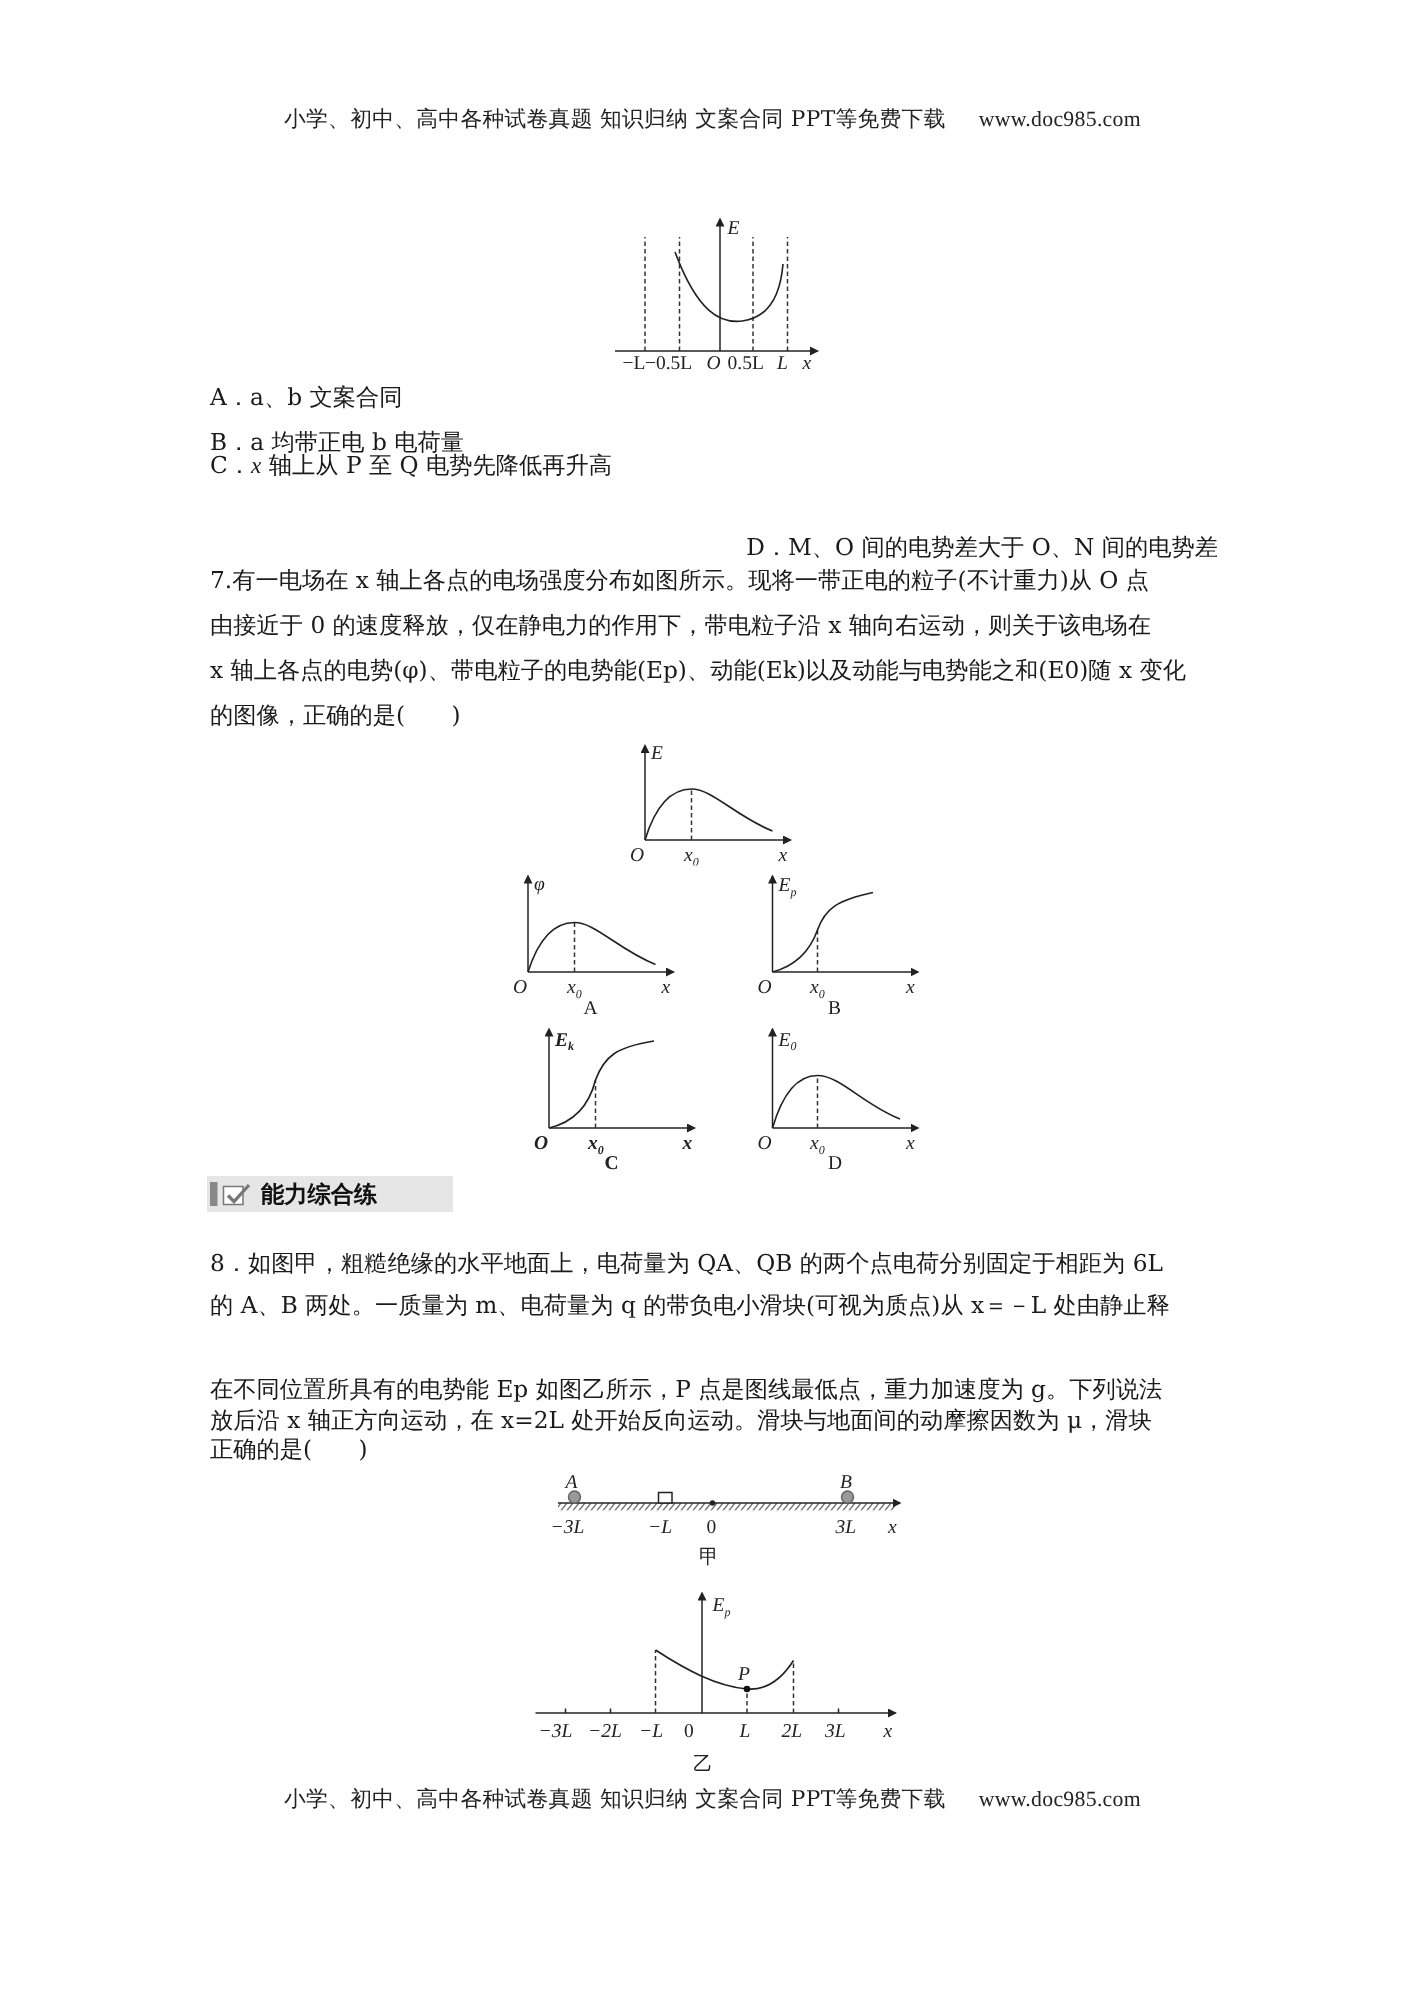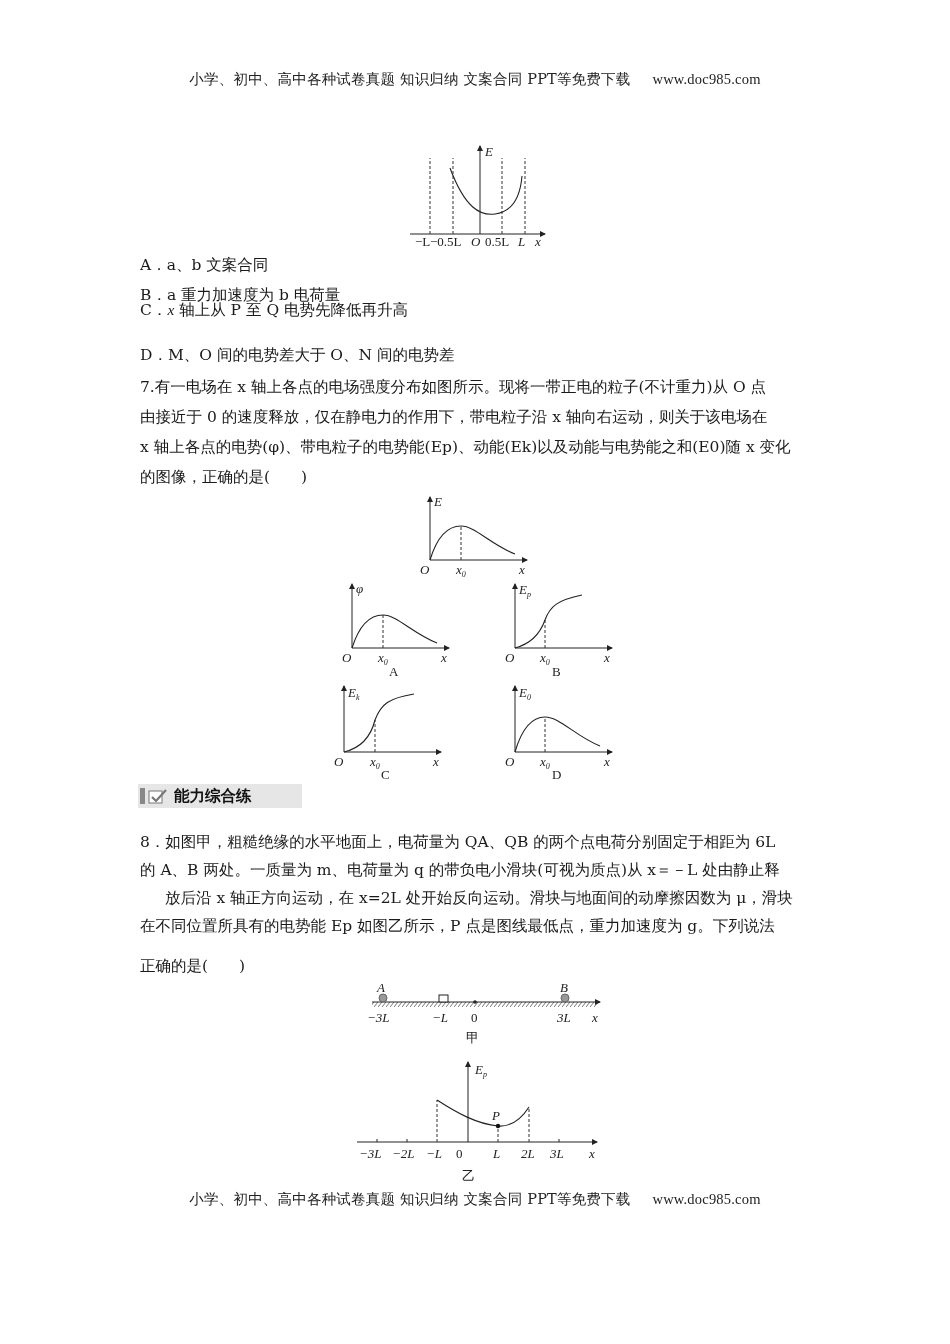--- a/index.html
+++ b/index.html
@@ -51,26 +51,26 @@
     <text x="66" y="108" font-style="italic">O</text>
     <text x="80" y="108">0.5L</text>
     <text x="113" y="108" font-style="italic">L</text>
   </svg>
 </div>
 
 <div class="line" style="top:255px;">
   <span>A．</span><span>a、b 文案合同</span>
 </div>
 <div class="line" style="top:285px;">
-  <span>B．</span><span>a 重力加速度为 b 电荷量</span>
+  <span>B．</span><span>a 均带正电 b 电荷量</span>
 </div>
 <div class="line" style="top:300px;">
   <span>C．</span><i class="v">x</i><span> 轴上从 P 至 Q 电势先降低再升高</span>
 </div>
-<div class="line" style="top:345px;">
+<div class="line" style="top:355px;text-align:right;">
   <span>D．</span><span>M、O 间的电势差大于 O、N 间的电势差</span>
 </div>
 
 <div class="line" style="top:377px;">7.有一电场在 x 轴上各点的电场强度分布如图所示。现将一带正电的粒子(不计重力)从 O 点</div>
 <div class="line" style="top:407px;">由接近于 0 的速度释放，仅在静电力的作用下，带电粒子沿 x 轴向右运动，则关于该电场在</div>
 <div class="line" style="top:437px;">x 轴上各点的电势(φ)、带电粒子的电势能(Ep)、动能(Ek)以及动能与电势能之和(E0)随 x 变化</div>
 <div class="line" style="top:467px;">的图像，正确的是(　　)</div>
 
 <div class="fig" style="left:415px;top:492px;">
   <svg width="120" height="85" viewBox="0 0 120 85">
@@ -106,21 +106,21 @@
     <line x1="45" y1="70" x2="45" y2="42" stroke="#333" stroke-dasharray="3,2"></line>
     <path d="M15,70 C30,66 40,56 45,42 C50,28 58,22 82,17" fill="none" stroke="#222" stroke-width="1.1"></path>
     <text x="19" y="16" font-style="italic">E<tspan font-size="8" dy="3">p</tspan></text>
     <text x="5" y="84" font-style="italic">O</text>
     <text x="40" y="84" font-style="italic">x<tspan font-size="8" dy="3">0</tspan></text>
     <text x="104" y="84" font-style="italic">x</text>
     <text x="52" y="98" font-family="Liberation Sans, sans-serif">B</text>
   </svg>
 </div>
 
-<div class="fig" style="left:329px;top:680px;">
+<div class="fig" style="left:351px;top:680px;font-weight:bold;">
   <svg width="120" height="100" viewBox="0 0 120 100">
     <line x1="15" y1="72" x2="112" y2="72" stroke="#222" marker-end="url(#ar)"></line>
     <line x1="15" y1="72" x2="15" y2="6" stroke="#222" marker-end="url(#ar)"></line>
     <line x1="46" y1="72" x2="46" y2="40" stroke="#333" stroke-dasharray="3,2"></line>
     <path d="M15,72 C32,68 42,56 46,40 C52,24 60,18 85,14" fill="none" stroke="#222" stroke-width="1.1"></path>
     <text x="19" y="17" font-style="italic">E<tspan font-size="8" dy="3">k</tspan></text>
     <text x="5" y="86" font-style="italic">O</text>
     <text x="41" y="86" font-style="italic">x<tspan font-size="8" dy="3">0</tspan></text>
     <text x="104" y="86" font-style="italic">x</text>
     <text x="52" y="99" font-family="Liberation Sans, sans-serif">C</text>
@@ -147,21 +147,21 @@
     <svg width="20" height="16" viewBox="0 0 20 16">
         <rect x="1" y="3" width="13" height="12" fill="#fff" stroke="#777"></rect>
         <path d="M4,9 L8,13 L18,2" fill="none" stroke="#777" stroke-width="2.2"></path>
       </svg>
   </span>
   <span class="title">能力综合练</span>
 </div>
 
 <div class="line" style="top:832px;">8．如图甲，粗糙绝缘的水平地面上，电荷量为 QA、QB 的两个点电荷分别固定于相距为 6L</div>
 <div class="line" style="top:860px;">的 A、B 两处。一质量为 m、电荷量为 q 的带负电小滑块(可视为质点)从 x＝－L 处由静止释</div>
-<div class="line" style="top:888px;margin-left:25px;">放后沿 x 轴正方向运动，在 x=2L 处开始反向运动。滑块与地面间的动摩擦因数为 μ，滑块</div>
+<div class="line" style="top:937px;">放后沿 x 轴正方向运动，在 x=2L 处开始反向运动。滑块与地面间的动摩擦因数为 μ，滑块</div>
 <div class="line" style="top:916px;">在不同位置所具有的电势能 Ep 如图乙所示，P 点是图线最低点，重力加速度为 g。下列说法</div>
 <div class="line" style="top:944px;margin-top:12px;">正确的是(　　)</div>
 
 <div class="fig" style="left:362px;top:982px;">
   <svg width="250" height="65" viewBox="0 0 250 65">
     <defs>
       <pattern id="hatch" width="4" height="5" patternUnits="userSpaceOnUse">
         <line x1="0" y1="5" x2="4" y2="0" stroke="#555" stroke-width="0.8"></line>
       </pattern>
     </defs>

